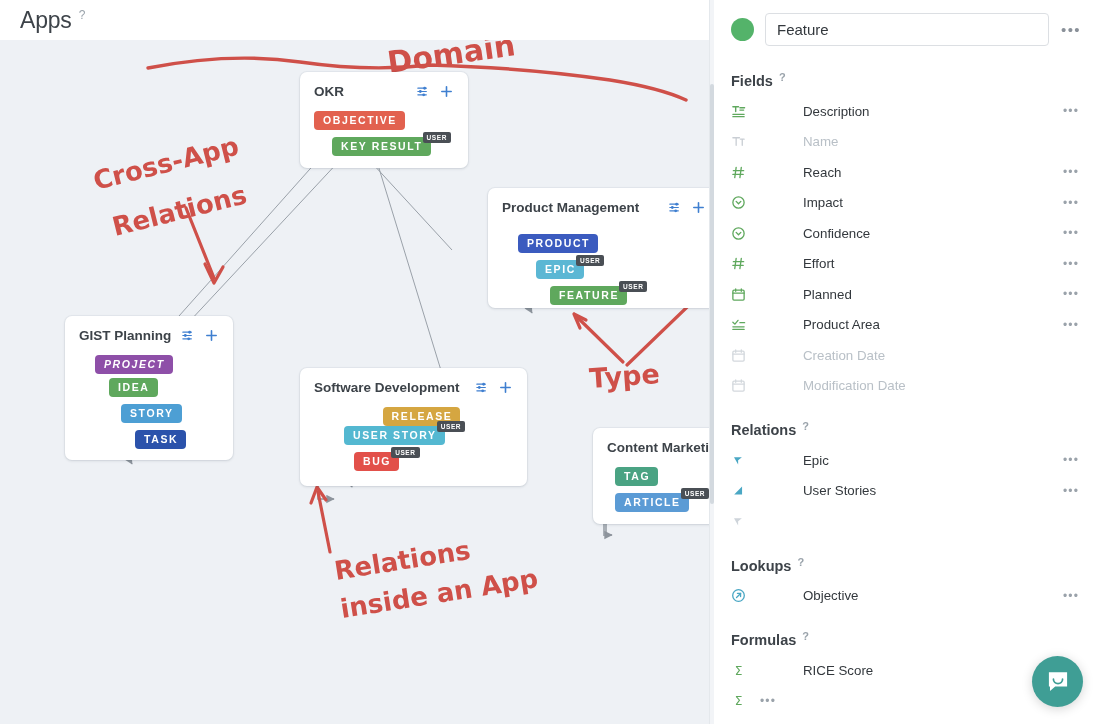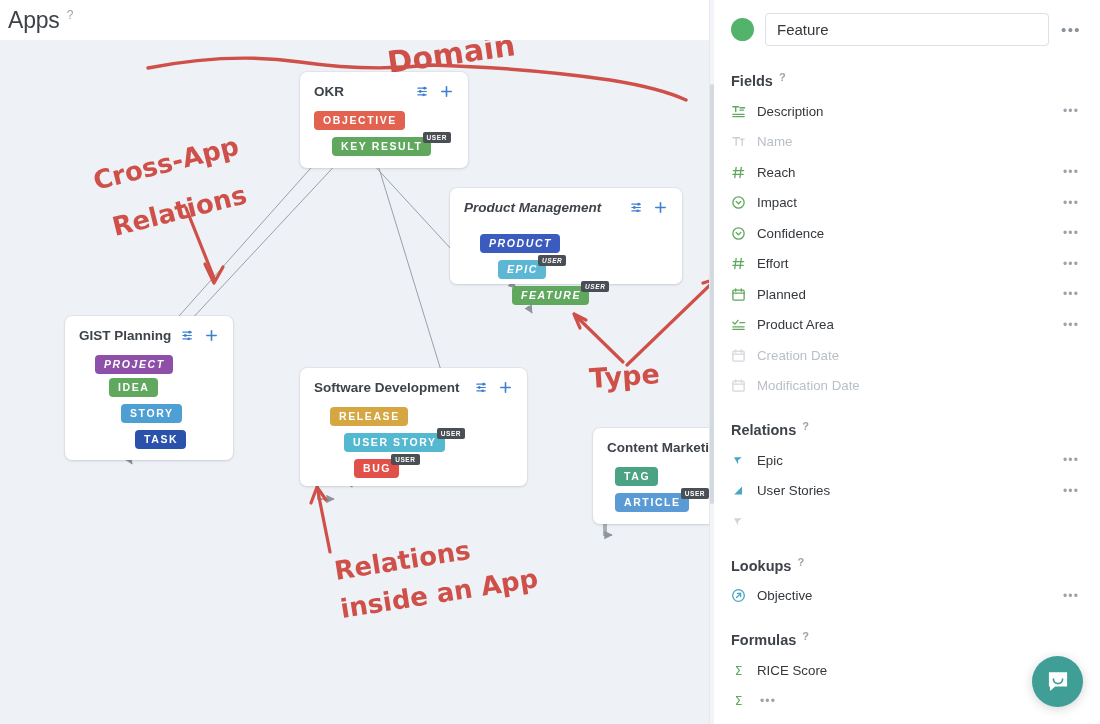--- a/index.html
+++ b/index.html
@@ -7,21 +7,21 @@
     width: 1100px; height: 724px;
     font-family: "Liberation Sans", sans-serif;
     background: #ffffff;
     overflow: hidden;
   }
   #app { position: relative; width: 1100px; height: 724px; }
 
   
   .topbar {
     position: absolute; left: 0; top: 0; width: 710px; height: 40px;
-    background: #ffffff; display: flex; align-items: center; padding-left: 8px;
+    background: #ffffff; display: flex; align-items: center; padding-left: 20px;
   }
   .topbar-title {
     font-size: 23px; font-weight: 400; color: #3d4349; letter-spacing: -0.2px;
   }
   .help-q {
     font-size: 12px; color: #9aa3ab; margin-left: 7px; position: relative; top: -5px;
     cursor: pointer;
   }
 
   
@@ -90,21 +90,21 @@
   .sec-title {
     font-size: 14.5px; font-weight: 700; color: #3d4349; display: flex;
     align-items: center;
   }
   .sec-title .help-q { position: relative; top: -4px; margin-left: 6px; font-size: 11px; }
 
   .row {
     display: flex; align-items: center; height: 30.5px; cursor: pointer;
   }
   .row-ico { width: 26px; flex: none; display: flex; align-items: center; }
-  .row-label { flex: 1; font-size: 13.3px; color: #33383d; }
+  .row-label { flex: 1; font-size: 13.3px; color: #33383d; margin-left: 46px; }
   .row.muted .row-label { color: #b9c0c7; }
 
   
   .chat-fab {
     position: absolute; right: 17px; bottom: 17px; width: 51px; height: 51px;
     border-radius: 50%; background: #3f9e95; cursor: pointer;
     display: flex; align-items: center; justify-content: center;
     box-shadow: 0 2px 11px rgba(0,0,0,.17);
   }
 </style>
@@ -207,21 +207,21 @@
         <div class="pills">
           <div class="pill-row" style="margin-left: 0px; margin-bottom: 7px;">
             <span class="pill" style="background:#e2614f">OBJECTIVE</span>
           </div>
           <div class="pill-row" style="margin-left: 18px; margin-bottom: 7px;">
             <span class="pill" style="background:#5fa85d">KEY RESULT</span>
             <span class="ubadge">USER</span>
           </div>
         </div>
       </div>
-      <div class="card" style="left: 450px; top: 148px; width: 232px; height: 96px; font-style: italic;">
+      <div class="card" style="left: 488px; top: 148px; width: 232px; height: 120px;">
         <div class="card-head">
           <span class="card-title">Product Management</span>
      <span class="card-actions">
        <svg class="ico-sliders" width="15" height="15" viewBox="0 0 16 16" fill="none" stroke="#3f7fd0" stroke-width="1.3" stroke-linecap="round">
          <path d="M2 4.5h9M2 8h9M2 11.5h9"></path>
          <circle cx="9.2" cy="4.5" r="1.5" fill="#3f7fd0" stroke="none"></circle>
          <circle cx="4.6" cy="8" r="1.5" fill="#3f7fd0" stroke="none"></circle>
          <circle cx="8.2" cy="11.5" r="1.5" fill="#3f7fd0" stroke="none"></circle>
        </svg>
        <svg class="ico-plus" width="15" height="15" viewBox="0 0 16 16" stroke="#3f7fd0" stroke-width="1.7" stroke-linecap="round">
@@ -282,21 +282,21 @@
          <circle cx="9.2" cy="4.5" r="1.5" fill="#3f7fd0" stroke="none"></circle>
          <circle cx="4.6" cy="8" r="1.5" fill="#3f7fd0" stroke="none"></circle>
          <circle cx="8.2" cy="11.5" r="1.5" fill="#3f7fd0" stroke="none"></circle>
        </svg>
        <svg class="ico-plus" width="15" height="15" viewBox="0 0 16 16" stroke="#3f7fd0" stroke-width="1.7" stroke-linecap="round">
          <path d="M8 3v10M3 8h10"></path>
        </svg>
      </span>
         </div>
         <div class="pills">
-          <div class="pill-row" style="margin-left: 16px; margin-bottom: 7px;">
+          <div class="pill-row" style="margin-left: 16px; margin-bottom: 0; justify-content: center;">
             <span class="pill" style="background:#d5a641">RELEASE</span>
           </div>
           <div class="pill-row" style="margin-left: 30px; margin-bottom: 7px;">
             <span class="pill" style="background:#54b8d1">USER STORY</span>
             <span class="ubadge">USER</span>
           </div>
           <div class="pill-row" style="margin-left: 40px; margin-bottom: 7px;">
             <span class="pill" style="background:#e2504a">BUG</span>
             <span class="ubadge">USER</span>
           </div>

